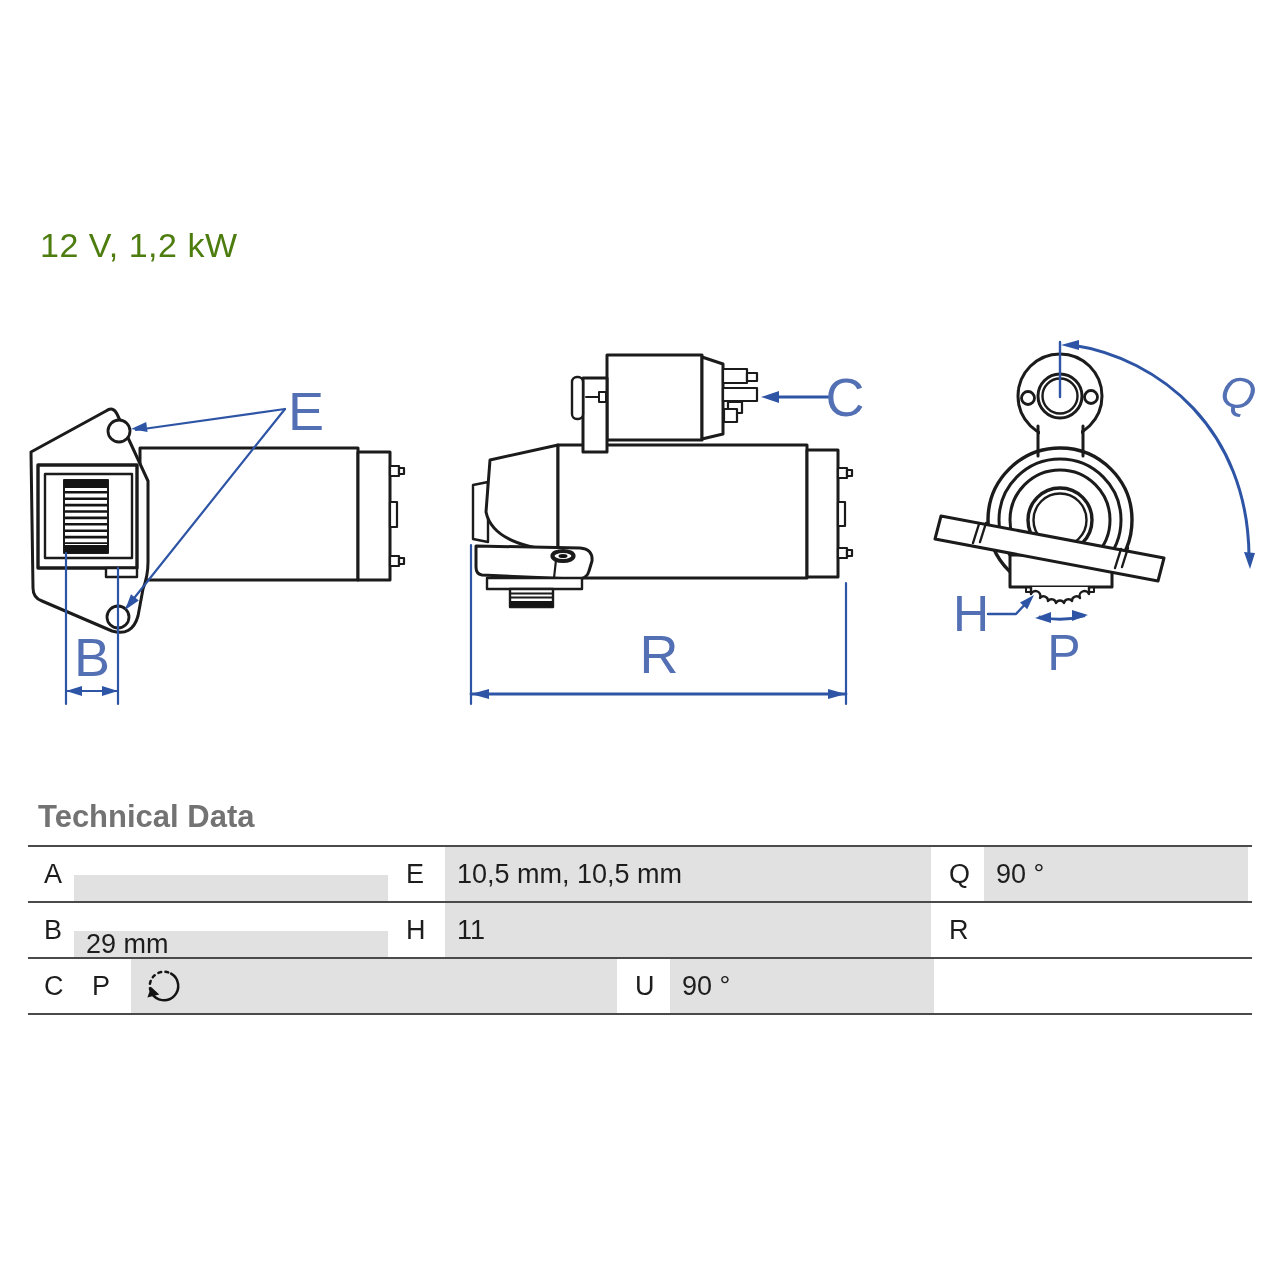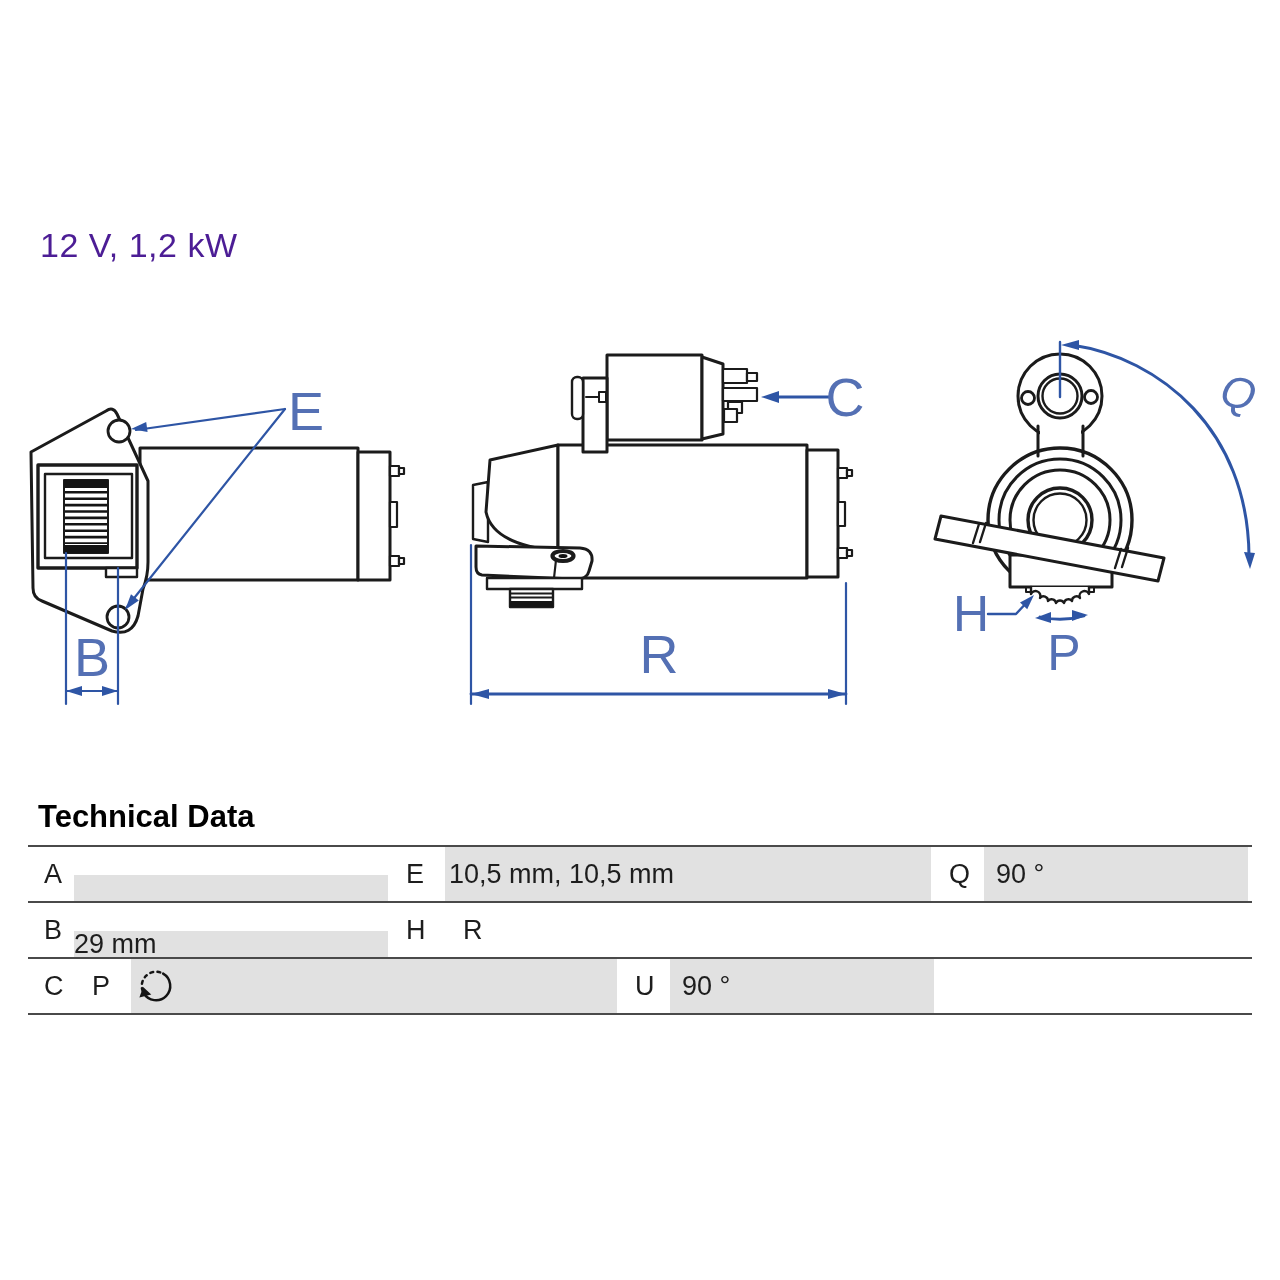--- a/index.html
+++ b/index.html
@@ -1,28 +1,28 @@
 <!DOCTYPE html>
 <html><head>
 <meta charset="utf-8">
 <style>
   html,body{margin:0;padding:0;background:#fff;}
   .page{position:relative;width:1280px;height:1280px;background:#fff;overflow:hidden;
         font-family:"Liberation Sans",sans-serif;}
-  .spec{position:absolute;left:40px;top:226px;font-size:34px;color:#4c1d95;letter-spacing:.5px;}
-  .tbl-title{position:absolute;left:38px;top:799px;font-size:31px;font-weight:bold;color:#000000;}
+  .spec{position:absolute;left:40px;top:226px;font-size:34px;color:#4d7c0f;letter-spacing:.5px;}
+  .tbl-title{position:absolute;left:38px;top:799px;font-size:31px;font-weight:bold;color:#737373;}
   .tbl{position:absolute;left:28px;top:845px;width:1224px;border-top:2px solid #4a4a4a;}
   .row{display:flex;height:54px;border-bottom:2px solid #4a4a4a;}
   .cell{display:flex;align-items:center;font-size:27px;color:#1d1d1d;box-sizing:border-box;}
   .k{background:#ffffff;}
   .v{background:#e1e1e1;}
   .k1{width:46px;padding-left:16px;}
-  .v1{width:314px;margin-top:28px;}
+  .v1{width:314px;padding-left:12px;margin-top:28px;}
   .k2{width:57px;padding-left:18px;}
-  .v2{width:486px;padding-left:4px;}
+  .v2{width:486px;padding-left:12px;}
   .k3{width:53px;padding-left:18px;}
   .v3{width:264px;padding-left:12px;}
   svg text{font-family:"Liberation Sans",sans-serif;}
   .cad{fill:#5470b4;}
 </style>
 </head>
 <body>
 
 <div class="page">
 
@@ -185,20 +185,21 @@
       <div class="cell v v1"></div>
       <div class="cell k k2">E</div>
       <div class="cell v v2">10,5 mm, 10,5 mm</div>
       <div class="cell k k3">Q</div>
       <div class="cell v v3">90 °</div>
     </div>
     <div class="row">
       <div class="cell k k1">B</div>
       <div class="cell v v1">29 mm</div>
       <div class="cell k k2">H</div>
+      <div class="cell v v2">11</div>
       <div class="cell k k3">R</div>
     </div>
     <div class="row">
       <div class="cell k k1">C</div>
       <div class="cell k k2">P</div>
       <div class="cell v v2">
         <svg width="38" height="40" viewBox="0 0 40 40" style="margin-left:2px;">
           <path d="M 27.5,7 A 15 15 0 1 1 7,27.5" fill="none" stroke="#141414" stroke-width="2.6" stroke-linecap="round"></path>
           <path d="M 5.9,25.1 A 15 15 0 0 1 25.1,5.9" fill="none" stroke="#141414" stroke-width="2.6" stroke-dasharray="3,4.5" stroke-linecap="round"></path>
           <polygon points="2.5,32 6.5,21 15,29" fill="#141414"></polygon>

